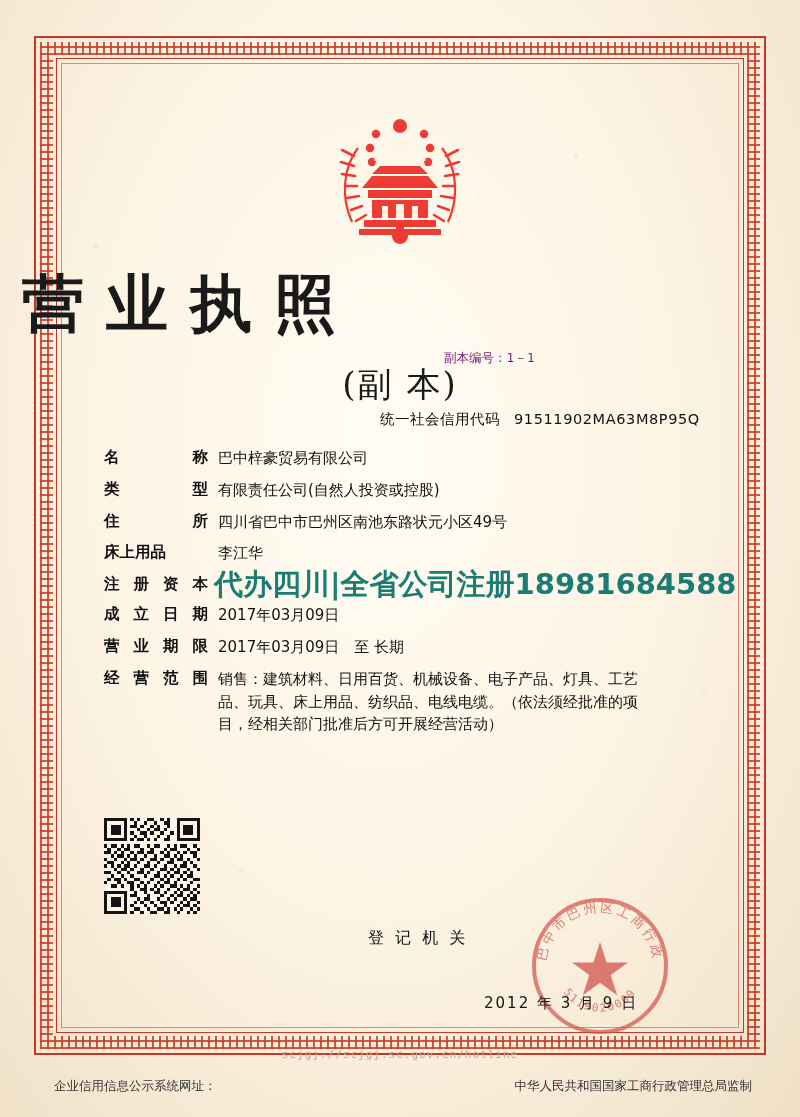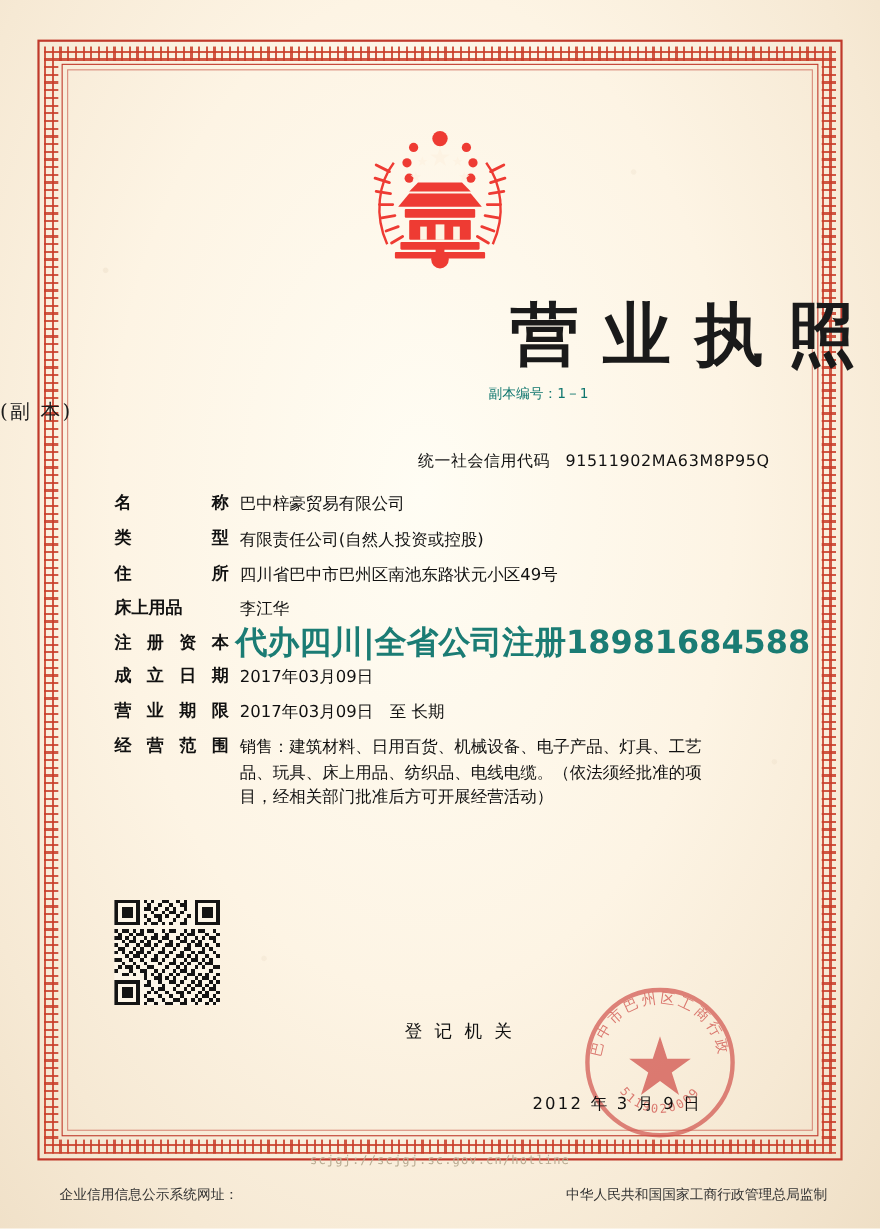--- a/index.html
+++ b/index.html
@@ -89,45 +89,45 @@
     transform: translateX(-50%);
     width: 144px;
     height: 148px;
   }
 
   .title {
     position: absolute;
     left: 0;
     right: 0;
     top: 262px;
-    text-align: right;
+    text-align: left;
     font-family: "DejaVu Serif", "Liberation Serif", serif;
     font-weight: bold;
     font-size: 62px;
     letter-spacing: 22px;
     text-indent: 22px;
     color: #1a1a1a;
   }
   .subtitle {
     position: absolute;
     left: 0;
     right: 0;
     top: 362px;
-    text-align: left;
+    text-align: center;
     font-family: "DejaVu Serif", "Liberation Serif", serif;
-    font-size: 18px;
+    font-size: 34px;
     letter-spacing: 2px;
     color: #1a1a1a;
   }
   .copy-no {
     position: absolute;
     left: 444px;
     top: 350px;
     font-size: 12.5px;
-    color: #0f766e;
+    color: #701a75;
     font-family: "DejaVu Sans", sans-serif;
   }
   .credit-code {
     position: absolute;
     left: 380px;
     top: 410px;
     font-size: 14.5px;
     color: #111;
     font-family: "DejaVu Sans", sans-serif;
     letter-spacing: 0.5px;

